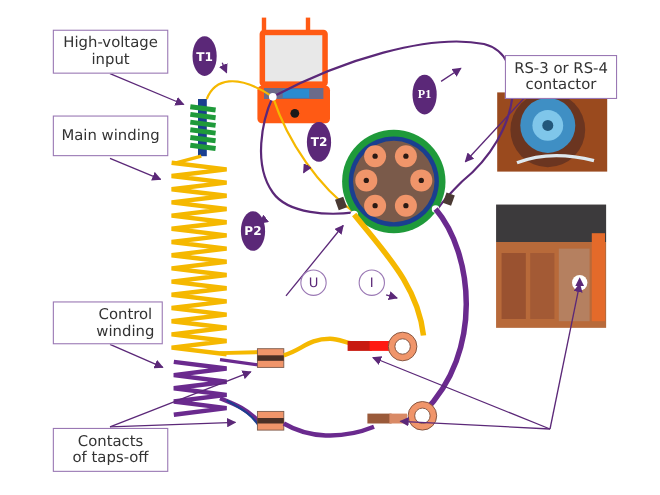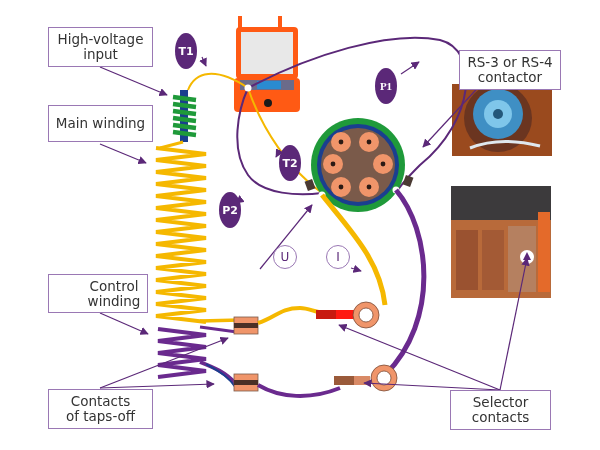--- a/index.html
+++ b/index.html
@@ -181,26 +181,22 @@
     <span>winding</span>
   </div>
   <div class="label-box" style="left:48px; top:389px; width:105px; height:40px;">
     <span>Contacts</span>
     <span>of taps-off</span>
   </div>
   <div class="label-box" style="left:459px; top:26px; width:102px; height:40px;margin-top:24px;">
     <span>RS-3 or RS-4</span>
     <span>contactor</span>
   </div>
-  <div class="label-box" style="left:450px; top:390px; width:101px; height:40px;">
-    <span>Selector</span>
-    <span>contacts</span>
-  </div>
 
   <div class="badge" style="left:175px; top:33px;">T1</div>
   <div class="badge" style="left:375px; top:68px;font-family:Liberation Serif, serif;">P1</div>
-  <div class="badge" style="left:279px; top:145px;">T2</div>
+  <div class="badge" style="left:279px; top:111px;">T2</div>
   <div class="badge" style="left:219px; top:192px;">P2</div>
 
   <div class="meter" style="left:273px; top:245px;">U</div>
   <div class="meter" style="left:326px; top:245px;">I</div>
 
 </div>
 
 </body></html>

